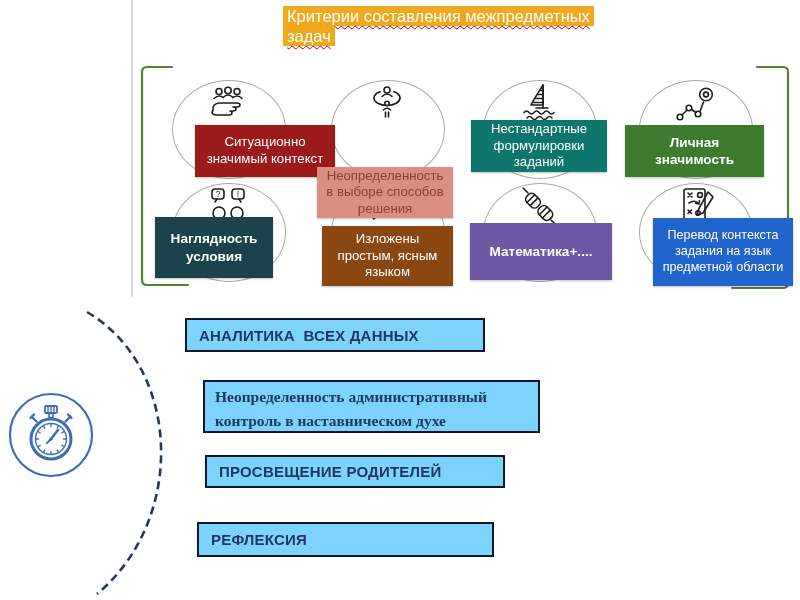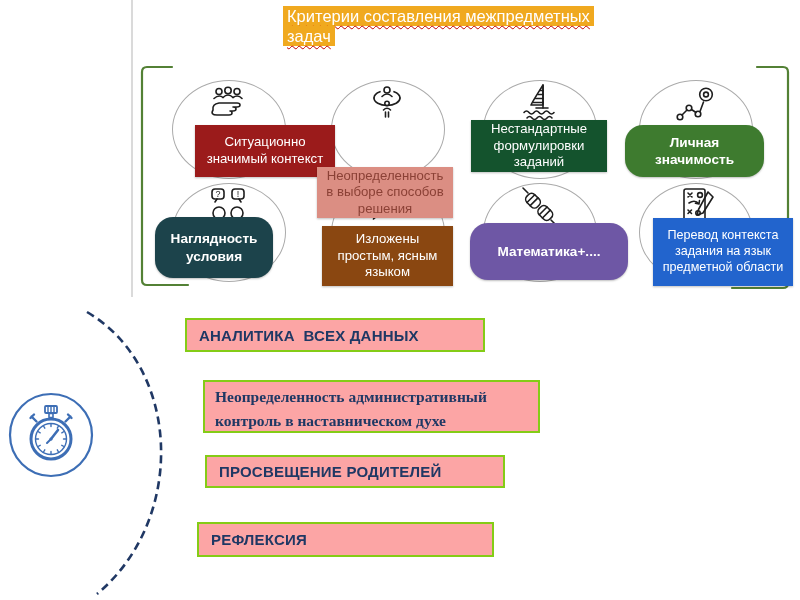--- a/index.html
+++ b/index.html
@@ -22,24 +22,24 @@
   
   .ellipse{width:112px;height:97px;border:1.3px solid #ababab;border-radius:50%;background:#fff;z-index:1;}
   .icon{z-index:2;}
   .icon svg{display:block;}
   
   .cbox{
     z-index:3;display:flex;align-items:center;justify-content:center;text-align:center;
     font-size:13.2px;line-height:1.26;padding:2px 5px;box-sizing:border-box;
     box-shadow:0 1px 2px rgba(0,0,0,.25);
   }
-  .cbox.bold{font-weight:bold;font-size:13.6px;border-radius:18px;}
+  .cbox.bold{font-weight:bold;font-size:13.6px;}
   
   .sbox{
-    border:2px solid #84cc16;background:#fca5a5;color:#1F3864;font-weight:bold;
+    border:2px solid #0f172a;background:#7dd3fc;color:#1F3864;font-weight:bold;
     display:flex;align-items:center;box-sizing:border-box;
     font-size:15px;padding:2px 12px;letter-spacing:.2px;white-space:pre-wrap;
   }
   .sbox.serif{font-family:"Liberation Serif",serif;font-size:15.5px;line-height:1.55;letter-spacing:0;align-items:flex-start;padding:3px 10px;}
   svg.lines{left:0;top:0;width:800px;height:600px;pointer-events:none;z-index:0;}
   .ic{stroke:#1e1e1e;stroke-width:1.6;fill:none;stroke-linecap:round;stroke-linejoin:round;}
 </style>
 </head>
 <body>
 
@@ -152,26 +152,26 @@
       <circle cx="27" cy="10" r="2.4"></circle>
     <path d="M16 18 q6 -4 10 1 m0 0 l0.5 -3.5 m-0.5 3.5 l-3.5 -0.7"></path>
     <path d="M15 25 l3.5 3.5 m0 -3.5 l-3.5 3.5"></path>
       <circle cx="25" cy="28" r="2.2"></circle>
     <path d="M35 7 l5 5 -10 16 -6 2 1.5 -5.5 z"></path>
   </svg>
 </div>
 
 <div class="abs cbox" style="left: 158px; top: 125px; width: 140px; height: 52px; background: rgb(155, 27, 27); color: rgb(255, 255, 255); margin-left: 37px;">Ситуационно значимый контекст</div>
 <div class="abs cbox" style="left: 317px; top: 122px; width: 136px; height: 51px; background: rgb(219, 142, 131); color: rgb(139, 65, 54); margin-top: 45px;">Неопределенность в выборе способов решения</div>
-<div class="abs cbox" style="left: 471px; top: 120px; width: 136px; height: 52px; background: #14532d; color: rgb(255, 255, 255);">Нестандартные формулировки заданий</div>
+<div class="abs cbox" style="left: 471px; top: 120px; width: 136px; height: 52px; background: #0f766e; color: rgb(255, 255, 255);">Нестандартные формулировки заданий</div>
 <div class="abs cbox bold" style="left: 625px; top: 125px; width: 139px; height: 52px; background: rgb(62, 123, 47); color: rgb(255, 255, 255);">Личная значимость</div>
 
 <div class="abs cbox bold" style="left: 155px; top: 217px; width: 118px; height: 61px; background: rgb(28, 67, 75); color: rgb(255, 255, 255);">Наглядность условия</div>
 <div class="abs cbox" style="left: 322px; top: 226px; width: 131px; height: 60px; background: rgb(138, 71, 17); color: rgb(255, 255, 255);">Изложены простым, ясным языком</div>
-<div class="abs cbox bold" style="left: 470px; top: 223px; width: 158px; height: 57px; background: rgb(110, 87, 165); color: rgb(255, 255, 255);">Математика+....</div>
+<div class="abs cbox bold" style="left: 470px; top: 223px; width: 142px; height: 57px; background: rgb(110, 87, 165); color: rgb(255, 255, 255);">Математика+....</div>
 <div class="abs cbox" style="left: 632px; top: 218px; width: 140px; height: 68px; font-size: 12.6px; background: rgb(34, 100, 205); color: rgb(255, 255, 255); margin-left: 21px;">Перевод контекста задания на язык предметной области</div>
 
 <div class="abs sbox" style="left:185px;top:318px;width:300px;height:34px">АНАЛИТИКА  ВСЕХ ДАННЫХ</div>
 <div class="abs sbox serif" style="left:203px;top:380px;width:337px;height:53px">Неопределенность административный контроль в наставническом духе</div>
 <div class="abs sbox" style="left:205px;top:455px;width:300px;height:33px">ПРОСВЕЩЕНИЕ РОДИТЕЛЕЙ</div>
 <div class="abs sbox" style="left:197px;top:522px;width:297px;height:35px">РЕФЛЕКСИЯ</div>
 
 <div class="abs" style="left:6px;top:390px">
   <svg width="90" height="90" viewBox="0 0 90 90" fill="none" stroke="#3D6EB5" stroke-linecap="round" stroke-linejoin="round">
     <circle cx="45" cy="45" r="41" stroke-width="2.2"></circle>

